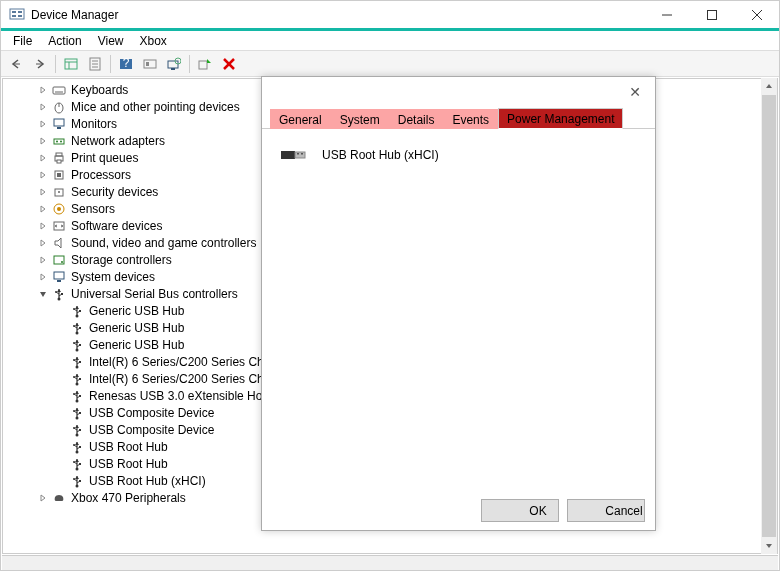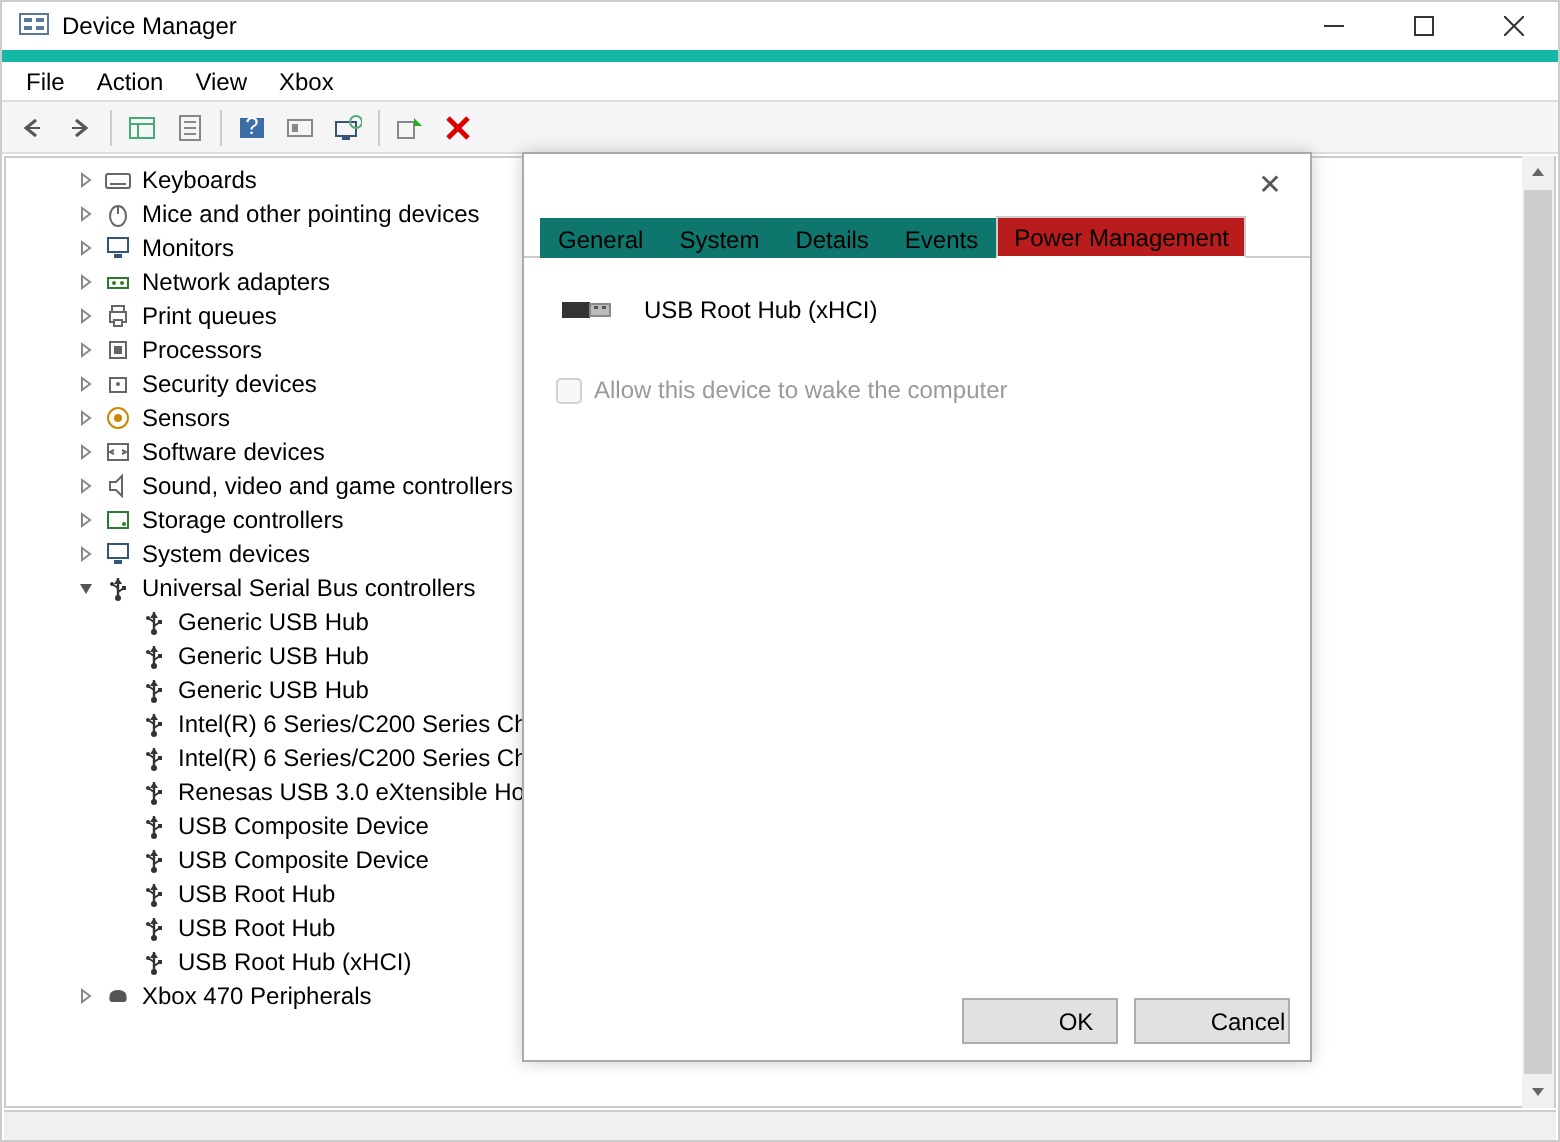--- a/index.html
+++ b/index.html
@@ -1,19 +1,19 @@
 <!DOCTYPE html>
 <html><head>
 <meta charset="utf-8">
 <style>
 * { box-sizing: border-box; margin: 0; padding: 0; font-family: "Segoe UI", Tahoma, sans-serif; font-size: 12px; }
 body { background: #fff; width: 780px; height: 571px; overflow: hidden; position: relative; border: 1px solid #ccc; }
 
 
-.titlebar { height: 30px; background: #fff; display: flex; align-items: center; padding-left: 8px; border-bottom: 6px solid #14b8a6; }
+.titlebar { height: 30px; background: #fff; display: flex; align-items: center; padding-left: 8px; border-bottom: 3px solid #14b8a6; }
 .titlebar .icon { width: 16px; height: 16px; margin-right: 6px; display: flex; align-items: center; justify-content: center; }
 .titlebar .title { flex: 1; }
 .titlebar .winbtn { width: 45px; height: 30px; display: flex; align-items: center; justify-content: center; color: #333; }
 
 
 .menubar { height: 20px; display: flex; align-items: center; padding-left: 4px; border-bottom: 1px solid #ddd; }
 .menubar div { padding: 2px 8px; }
 
 
 .toolbar { height: 26px; display: flex; align-items: center; padding-left: 4px; gap: 2px; border-bottom: 1px solid #ddd; background: #f5f5f5; }
@@ -36,21 +36,21 @@
 
 .scroll-track { position: absolute; top: 77px; right: 2px; width: 16px; bottom: 16px; background: #f0f0f0; display: flex; flex-direction: column; }
 .scroll-btn { height: 16px; display: flex; align-items: center; justify-content: center; background: #f0f0f0; }
 .scroll-thumb { flex: 1; background: #cdcdcd; margin: 1px; }
 
 
 .dialog { position: absolute; left: 260px; top: 75px; width: 395px; height: 455px; background: #fff; border: 1px solid #aaa; box-shadow: 0 0 8px rgba(0,0,0,0.2); }
 .dtitle { height: 30px; display: flex; align-items: center; padding-left: 10px; color: #888; }
 .dtitle .close { margin-left: auto; width: 40px; height: 30px; display: flex; align-items: center; justify-content: center; font-size: 14px; color: #555;}
 .tabbar { display: flex; padding-left: 8px; border-bottom: 1px solid #ccc; height: 22px; align-items: flex-end; }
-.tab { padding: 3px 8px 2px 8px; border: 1px solid transparent; border-bottom: none; margin-right: 0px; background: #0f766e; cursor: default; position: relative; bottom: -1px; }
+.tab { padding: 3px 8px 2px 8px; border: 1px solid transparent; border-bottom: none; margin-right: 0px; background: #fca5a5; cursor: default; position: relative; bottom: -1px; }
 .tab.active { border: 1px solid #ccc; border-bottom: 1px solid #fff; background: #b91c1c; }
 .tabcontent { padding: 10px 12px; position: relative; height: calc(100% - 30px - 22px - 40px); }
 .devhead { display: flex; align-items: center; gap: 10px; margin-bottom: 16px; padding-left: 6px; }
 .devhead .dicon { width: 32px; height: 32px; display: flex; align-items: center; justify-content: center; }
 .checkrow { display: flex; align-items: center; gap: 6px; padding: 1px 4px; }
 .checkrow input { width: 13px; height: 13px; }
 .highlight { border: 3px solid #ff0000; padding: 3px 4px; }
 .disabled-text { color: #9a9a9a; }
 .dbuttons { position: absolute; bottom: 8px; right: 10px; display: flex; gap: 8px; }
 .btn { width: 78px; height: 23px; background: #e1e1e1; border: 1px solid #adadad; display: flex; align-items: center; justify-content: center; padding-left: 36px; }
@@ -564,22 +564,18 @@
       <span class="dicon">
         <svg width="30" height="20" viewBox="0 0 30 20">
             <rect x="0" y="6" width="14" height="8" fill="#333"></rect>
             <rect x="14" y="7" width="10" height="6" fill="#bbb" stroke="#888"></rect>
             <rect x="16" y="8" width="2" height="1.5" fill="#555"></rect>
             <rect x="20" y="8" width="2" height="1.5" fill="#555"></rect>
           </svg>
       </span>
       <span>USB Root Hub (xHCI)</span>
     </div>
-    <label class="checkrow disabled-text" style="margin-top:2px;">
-      <input type="checkbox" disabled="" style="">
-      <span>Allow this device to wake the computer</span>
-    </label>
   </div>
   <div class="dbuttons">
     <div class="btn">OK</div>
     <div class="btn">Cancel</div>
   </div>
 </div>
 
 </body></html>

